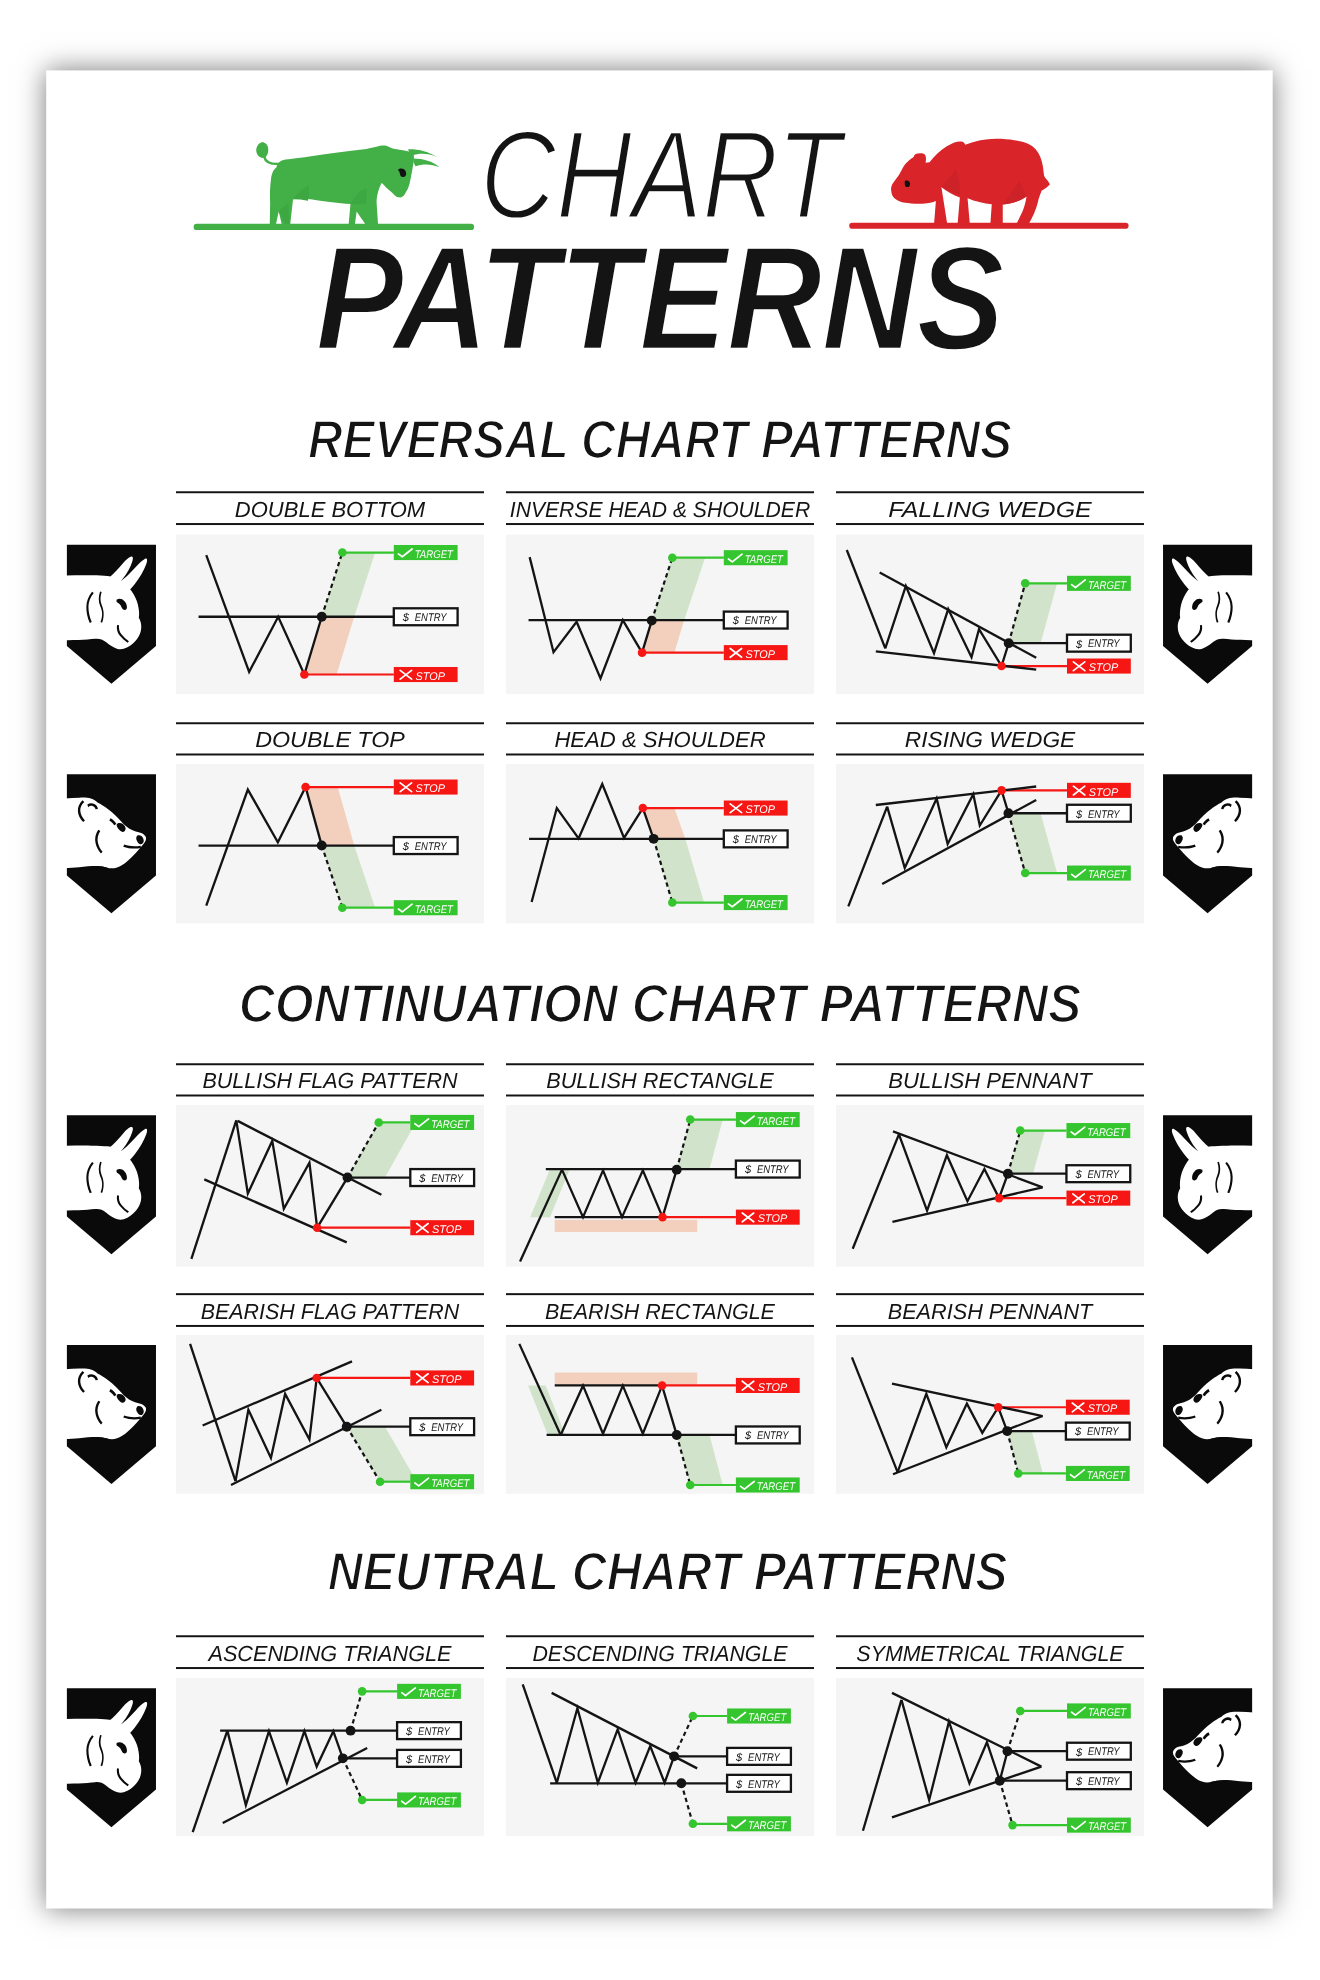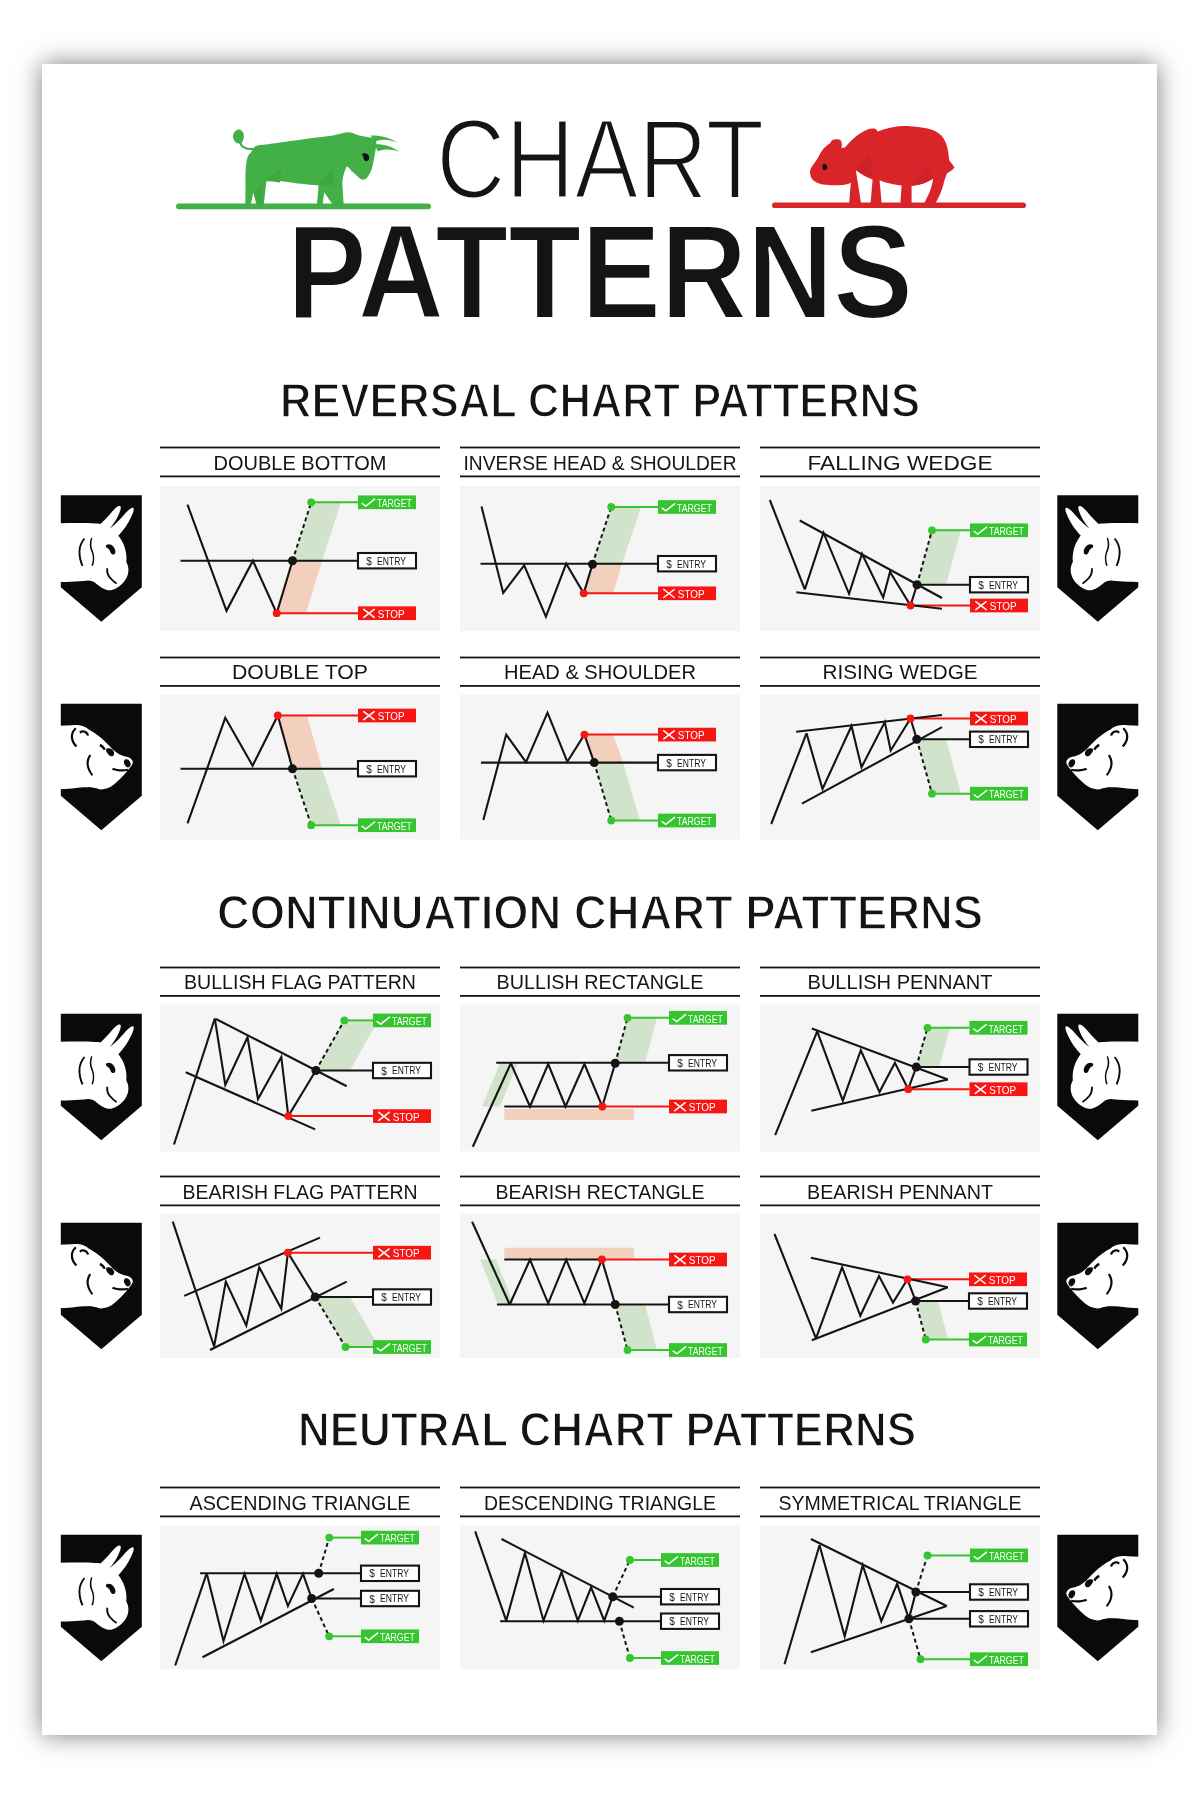--- a/index.html
+++ b/index.html
@@ -1,17 +1,17 @@
 <!DOCTYPE html>
 <html><head>
 <meta charset="utf-8">
 <style>
   html,body{margin:0;padding:0;background:#ffffff;}
   body{width:1200px;height:1800px;overflow:hidden;font-family:"Liberation Sans",sans-serif;}
-  .page{position:relative;width:1200px;height:1800px;background:#fff;}
+  .page{position:relative;width:1200px;height:1800px;background:#fff;font-style:italic;}
   .poster-sheet{position:absolute;left:42px;top:64px;width:1115px;height:1671px;background:#fff;
     box-shadow:0 0 24px rgba(0,0,0,0.52);}
   svg.art{position:absolute;left:0;top:0;width:1200px;height:1800px;}
   text{font-family:"Liberation Sans",sans-serif;}
   .sec,.ttl,.big1,.big2{fill:#141414;}
   .blab{fill:#141414;font-size:10.2px;font-weight:400;}
   .blabw{fill:#ffffff;}
   .ttl{font-size:19.8px;font-weight:400;}
   .sec{font-size:49px;font-weight:700;stroke:#ffffff;stroke-width:1.6px;paint-order:fill stroke;}
   .big1{font-size:114px;font-weight:400;stroke:#ffffff;stroke-width:2.9px;paint-order:fill stroke;}

